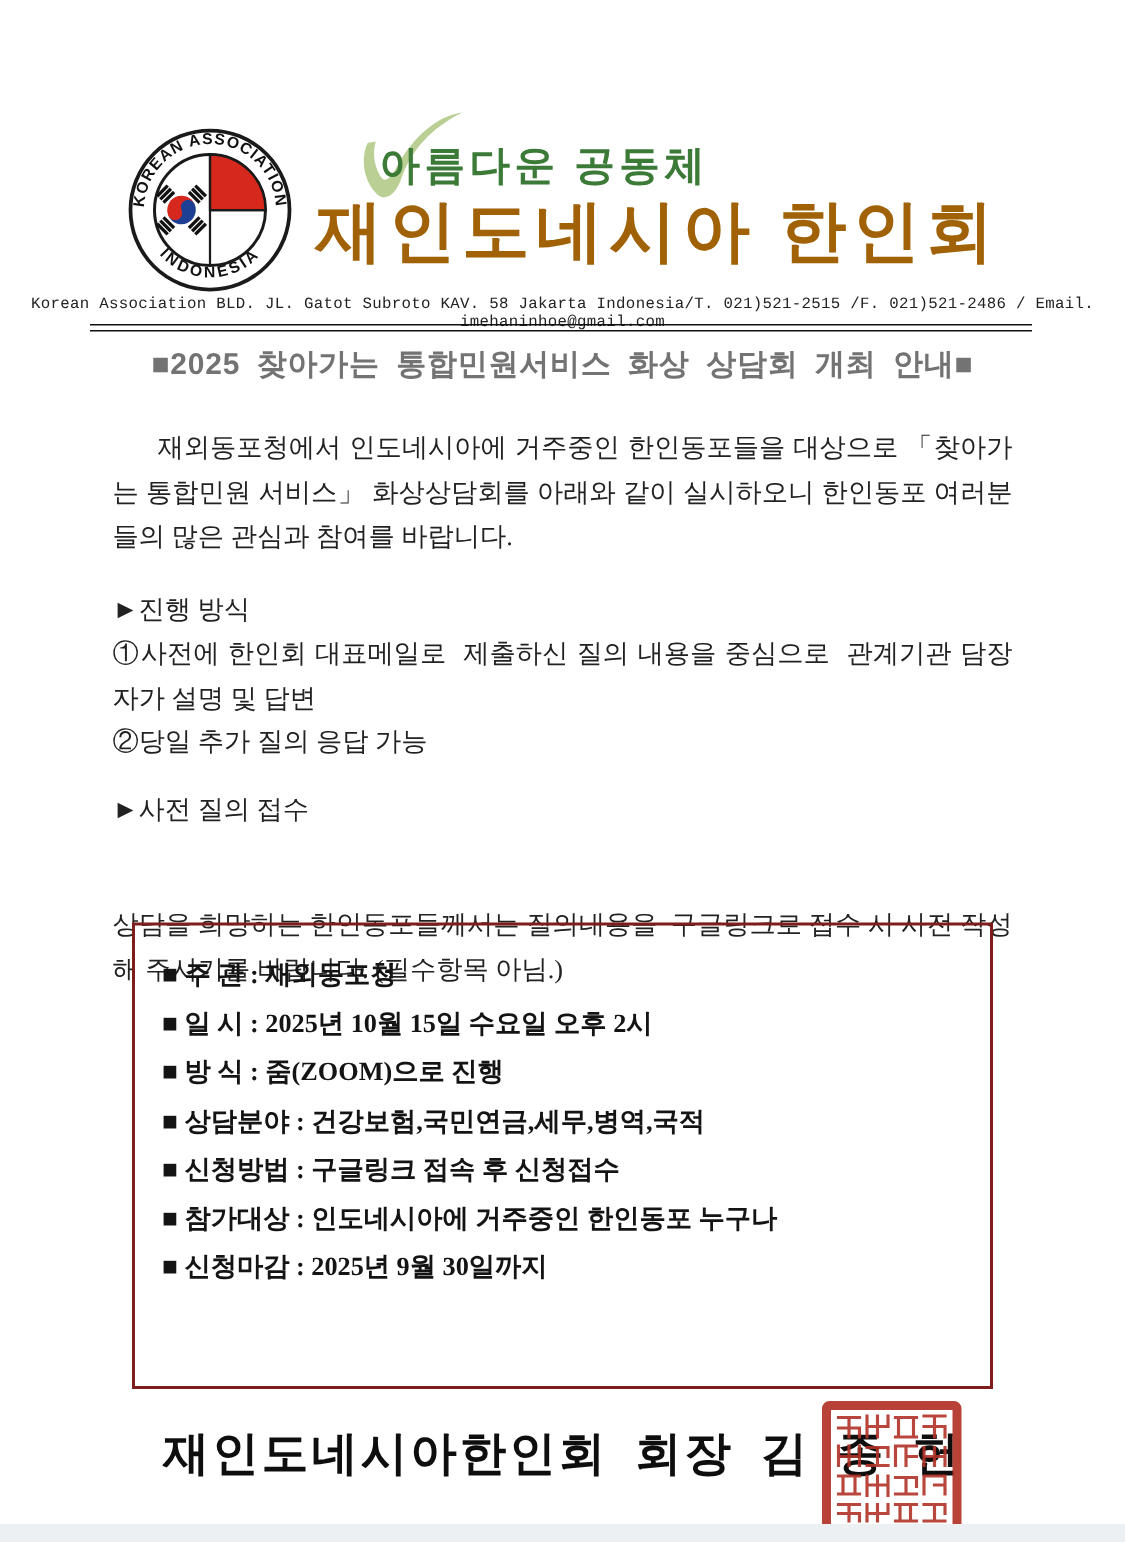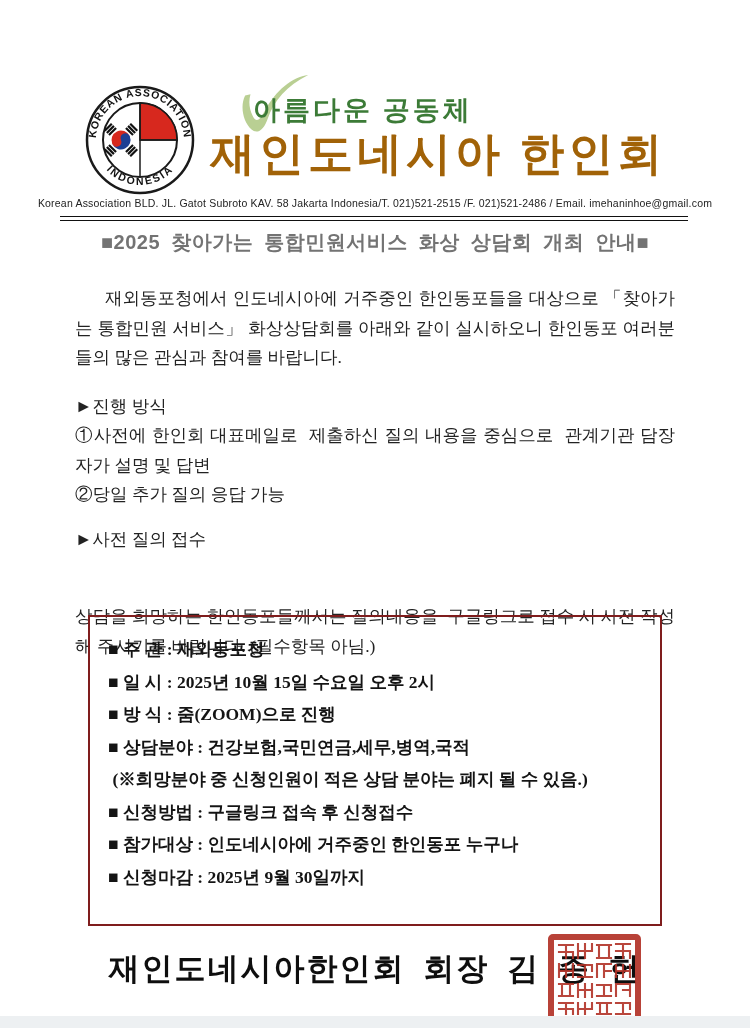--- a/index.html
+++ b/index.html
@@ -8,21 +8,21 @@
 
   
   .logo{position:absolute;left:84px;top:84px;width:112px;height:112px;}
   .slogan-wrap{position:absolute;left:233px;top:70px;width:290px;height:70px;}
   .swoosh{position:absolute;left:2px;top:4px;width:78px;height:62px;}
   .slogan{position:absolute;left:20px;top:22px;font-size:27px;font-weight:700;
           color:#3c7b37;letter-spacing:3px;white-space:nowrap;}
   .org-title{position:absolute;left:210px;top:124px;width:470px;font-size:45px;font-weight:600;
              letter-spacing:4px;color:#a16207;white-space:nowrap;}
   .address{position:absolute;left:0;top:197px;width:100%;text-align:center;font-size:10.5px;
-           font-family:Liberation Sans, sans-serif;color:#222;letter-spacing:0.2px;}
+           font-family:Liberation Mono, monospace;color:#222;letter-spacing:0.2px;}
   .rule{position:absolute;left:60px;top:216px;width:628px;height:3px;
         border-top:1.5px solid #111;border-bottom:1.5px solid #111;}
 
   .headline{position:absolute;left:0;top:229px;width:100%;text-align:center;font-size:20px;
             font-weight:800;font-family:"Liberation Sans","DejaVu Sans",sans-serif;
             letter-spacing:0.5px;word-spacing:5px;color:#737373;}
 
   .bodytext{font-size:17.5px;line-height:29.5px;color:#222;text-align:justify;}
   .intro{position:absolute;left:75px;top:284px;width:600px;text-indent:30px;}
   .sec-title{position:absolute;left:75px;font-size:17.5px;color:#222;white-space:pre-wrap;}
@@ -115,21 +115,20 @@
   <div class="sec-body bodytext" style="top:480px;">②당일 추가 질의 응답 가능</div>
 
   <div class="sec-title bodytext" style="top:525px;">►사전 질의 접수</div>
   <div class="sec-body bodytext" style="top:554px;margin-top:48px;">상담을 희망하는 한인동포들께서는 질의내용을  구글링크로 접수 시 사전 작성 해 주시기를 바랍니다. (필수항목 아님.)</div>
 
   <div class="info-box">
     <div class="box-line">■ 주 관 : 재외동포청</div>
     <div class="box-line">■ 일 시 : 2025년 10월 15일 수요일 오후 2시</div>
     <div class="box-line">■ 방 식 : 줌(ZOOM)으로 진행</div>
     <div class="box-line">■ 상담분야 : 건강보험,국민연금,세무,병역,국적</div>
-    <div class="box-line"> (※희망분야 중 신청인원이 적은 상담 분야는 폐지 될 수 있음.)</div>
     <div class="box-line">■ 신청방법 : 구글링크 접속 후 신청접수</div>
     <div class="box-line">■ 참가대상 : 인도네시아에 거주중인 한인동포 누구나</div>
     <div class="box-line">■ 신청마감 : 2025년 9월 30일까지</div>
   </div>
 
   <div class="signature">재인도네시아한인회 회장 김 종 헌</div>
   <svg class="seal" viewBox="0 0 97 91">
     <g stroke="#b23227" fill="none" stroke-linecap="square">
       <rect x="5" y="4" width="87" height="82" rx="2" stroke-width="6" opacity="0.92"></rect>
       <g stroke-width="2.1" opacity="0.9">

